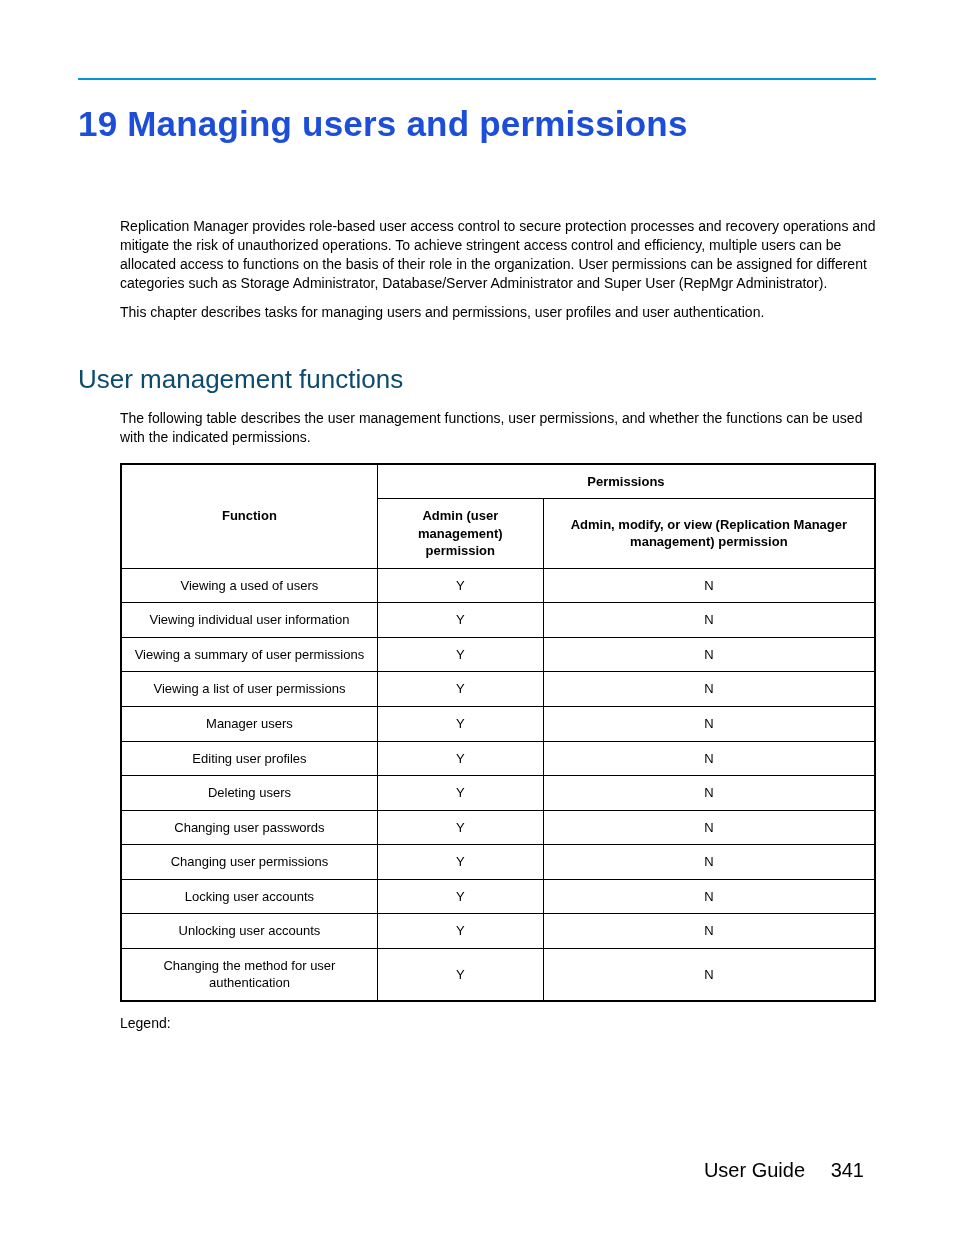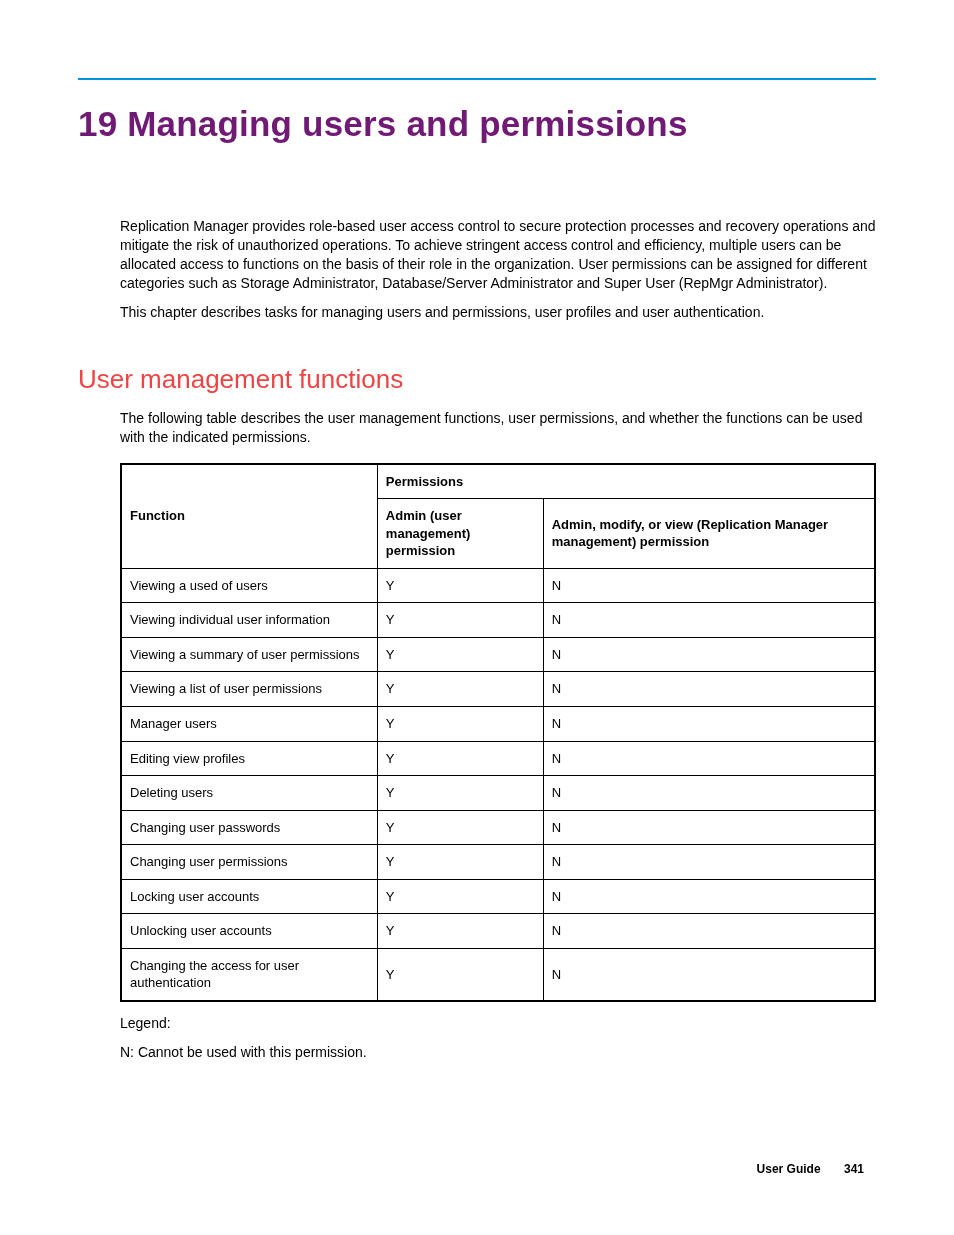--- a/index.html
+++ b/index.html
@@ -16,72 +16,71 @@
     height: 1235px;
     box-sizing: border-box;
     padding: 78px 78px 50px 78px;
     position: relative;
   }
   .rule {
     border-top: 2px solid #0096d6;
     margin-bottom: 20px;
   }
   h1.chapter-title {
-    color: #701a75;
+    color: #1d4ed8;
     font-size: 35px;
     font-weight: bold;
     margin: 0 0 70px 0;
     letter-spacing: 0.2px;
   }
   .body-indent {
     margin-left: 42px;
   }
   p.para {
     margin: 0 0 10px 0;
     font-size: 14px;
   }
   h2.section-title {
-    color: #ef4444;
+    color: #0c4a6e;
     font-weight: normal;
     font-size: 26px;
     margin: 40px 0 12px 0;
   }
   table.perm-table {
     border-collapse: collapse;
     width: 100%;
     margin-top: 16px;
     border: 2px solid #000;
   }
   table.perm-table th,
   table.perm-table td {
     border: 1px solid #000;
     padding: 8px 8px;
     font-size: 13px;
-    text-align: left;
+    text-align: center;
     vertical-align: middle;
   }
   table.perm-table th {
     font-weight: bold;
   }
   .col-fn { width: 34%; }
   .col-p1 { width: 22%; }
   .col-p2 { width: 44%; }
   .legend {
     margin-top: 12px;
   }
   .legend p {
     margin: 0 0 10px 0;
     font-size: 14px;
   }
   .footer {
     position: absolute;
-    bottom: 58px;
+    bottom: 51px;
     right: 90px;
-    font-size: 12px;
-    font-weight: bold;
+    font-size: 20px;
   }
   .footer .doc-name {
     margin-right: 20px;
   }
 </style>
 </head>
 <body>
 
 <div class="page">
   <div class="rule"></div>
@@ -129,21 +128,21 @@
             <td>Viewing a list of user permissions</td>
             <td>Y</td>
             <td>N</td>
           </tr>
           <tr>
             <td>Manager users</td>
             <td>Y</td>
             <td>N</td>
           </tr>
           <tr>
-            <td>Editing view profiles</td>
+            <td>Editing user profiles</td>
             <td>Y</td>
             <td>N</td>
           </tr>
           <tr>
             <td>Deleting users</td>
             <td>Y</td>
             <td>N</td>
           </tr>
           <tr>
             <td>Changing user passwords</td>
@@ -159,30 +158,29 @@
             <td>Locking user accounts</td>
             <td>Y</td>
             <td>N</td>
           </tr>
           <tr>
             <td>Unlocking user accounts</td>
             <td>Y</td>
             <td>N</td>
           </tr>
           <tr>
-            <td>Changing the access for user authentication</td>
+            <td>Changing the method for user authentication</td>
             <td>Y</td>
             <td>N</td>
           </tr>
         </tbody>
     </table>
 
     <div class="legend">
       <p>Legend:</p>
-      <p>N: Cannot be used with this permission.</p>
     </div>
   </div>
 
   <div class="footer">
     <span class="doc-name">User Guide</span>
     <span>341</span>
   </div>
 </div>
 
 </body></html>

